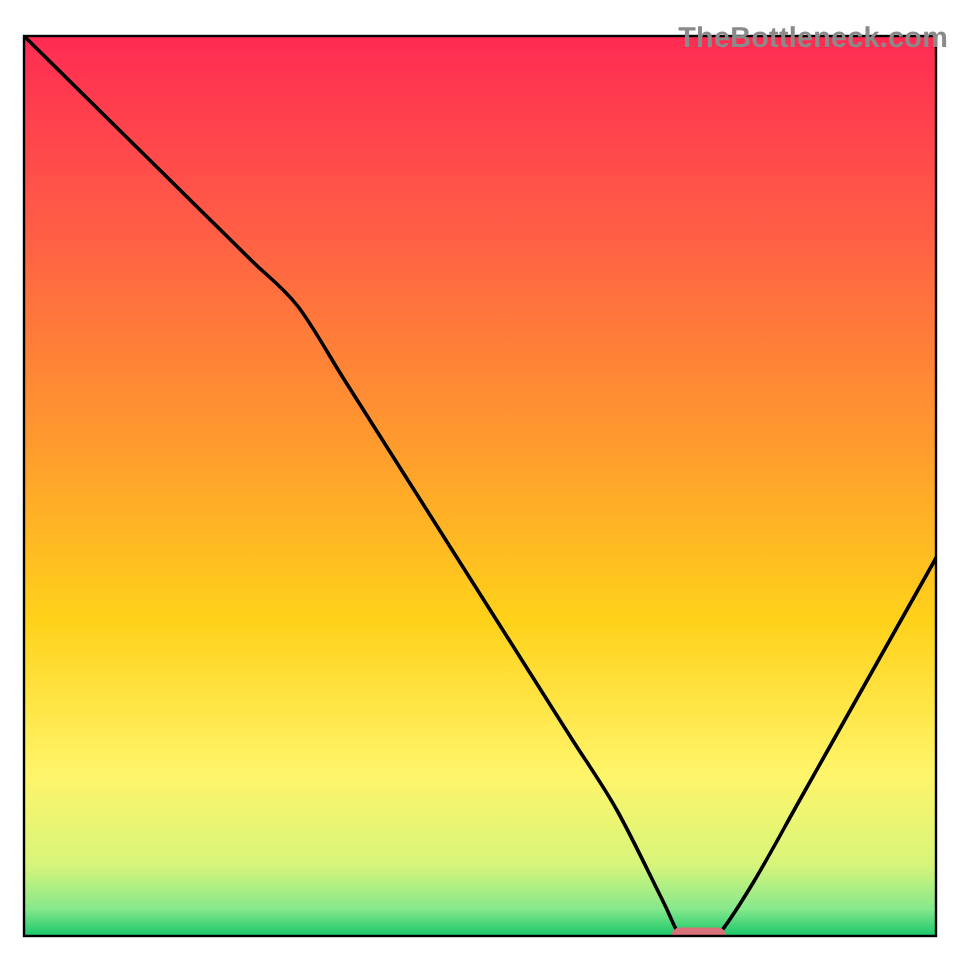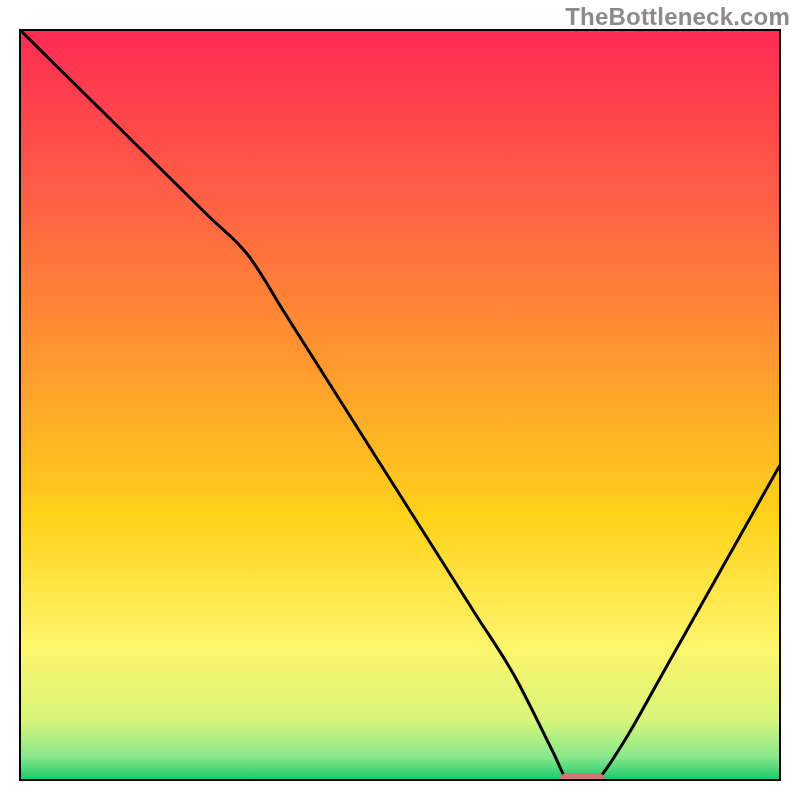--- a/index.html
+++ b/index.html
@@ -13,21 +13,21 @@
   .chart-container {
     position: relative;
     width: 800px;
     height: 800px;
   }
   svg {
     display: block;
   }
   .watermark {
     position: absolute;
-    top: 3px;
+    top: 18px;
     right: 10px;
     font-family: Arial, Helvetica, sans-serif;
     font-size: 24px;
     font-weight: 600;
     color: #8a8a8a;
     letter-spacing: 0.2px;
     user-select: none;
   }
 </style>
 </head>

